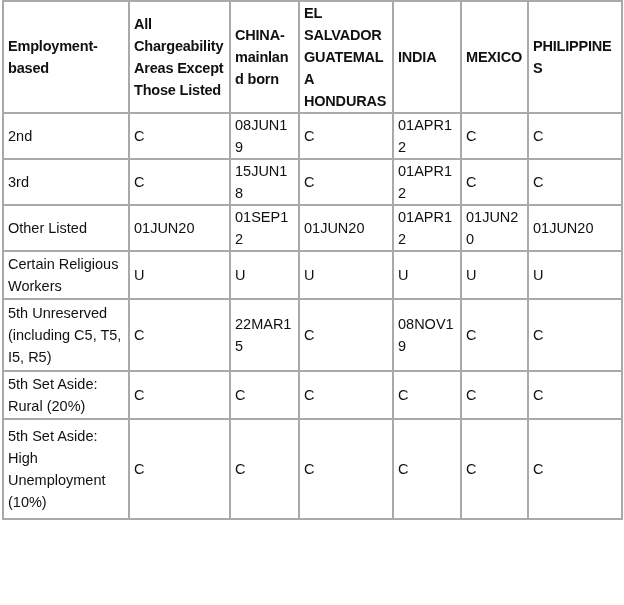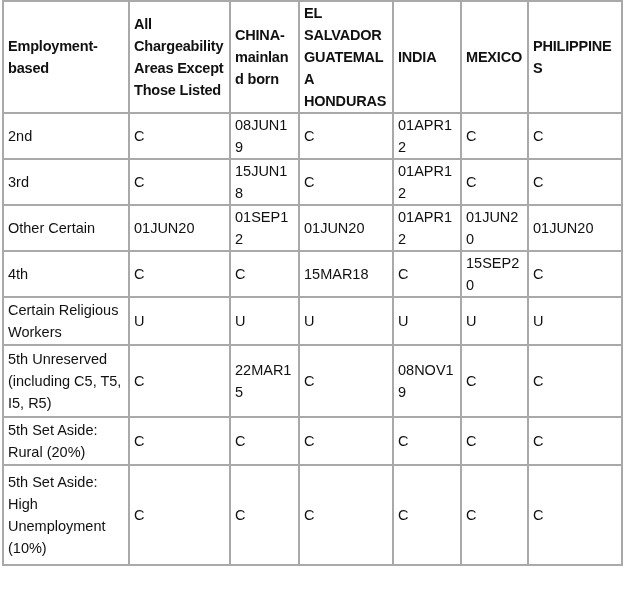--- a/index.html
+++ b/index.html
@@ -91,36 +91,27 @@
     <tr class="row-single">
       <td>3rd</td>
       <td>C</td>
       <td class="nowrap">15JUN18</td>
       <td>C</td>
       <td class="nowrap">01APR12</td>
       <td>C</td>
       <td>C</td>
     </tr>
     <tr class="row-single">
-      <td class="nowrap">Other Certain</td>
+      <td class="nowrap">Other Listed</td>
       <td>01JUN20</td>
       <td class="nowrap">01SEP12</td>
       <td class="nowrap">01JUN20</td>
       <td class="nowrap">01APR12</td>
       <td class="nowrap">01JUN20</td>
       <td class="nowrap">01JUN20</td>
-    </tr>
-    <tr class="row-single">
-      <td>4th</td>
-      <td>C</td>
-      <td>C</td>
-      <td class="nowrap">15MAR18</td>
-      <td>C</td>
-      <td class="nowrap">15SEP20</td>
-      <td>C</td>
     </tr>
     <tr class="row-two">
       <td>Certain Religious Workers</td>
       <td>U</td>
       <td>U</td>
       <td>U</td>
       <td>U</td>
       <td>U</td>
       <td>U</td>
     </tr>

